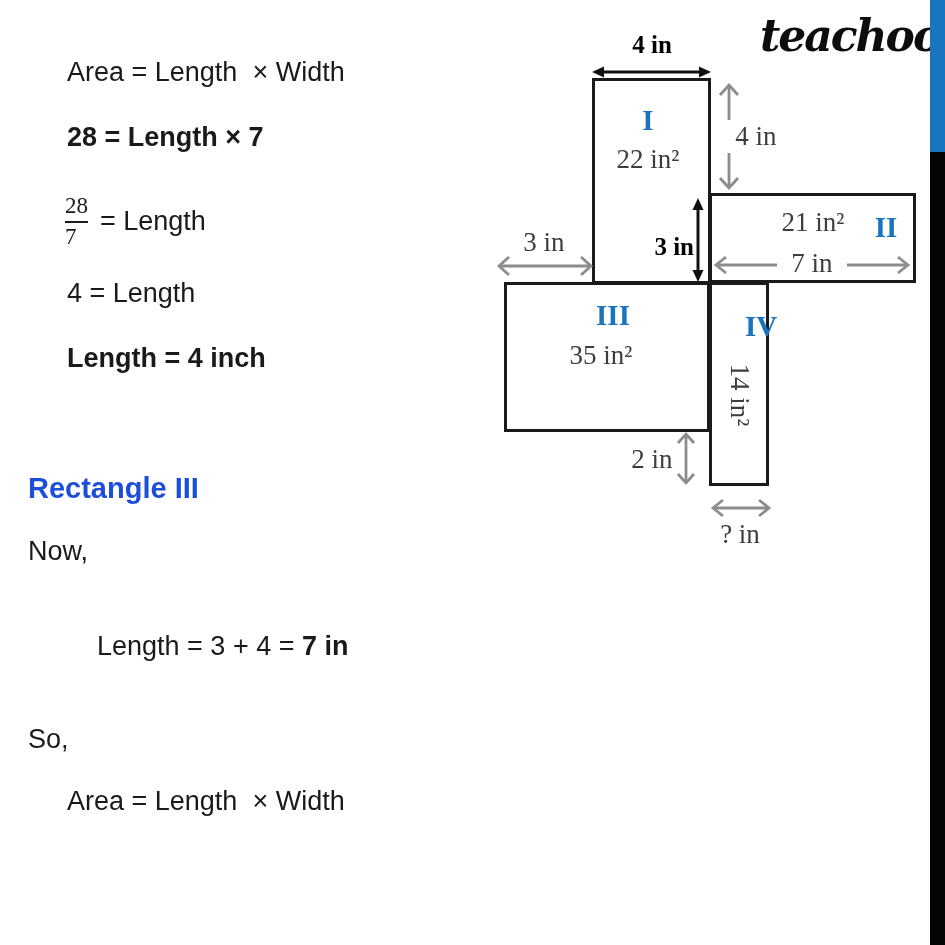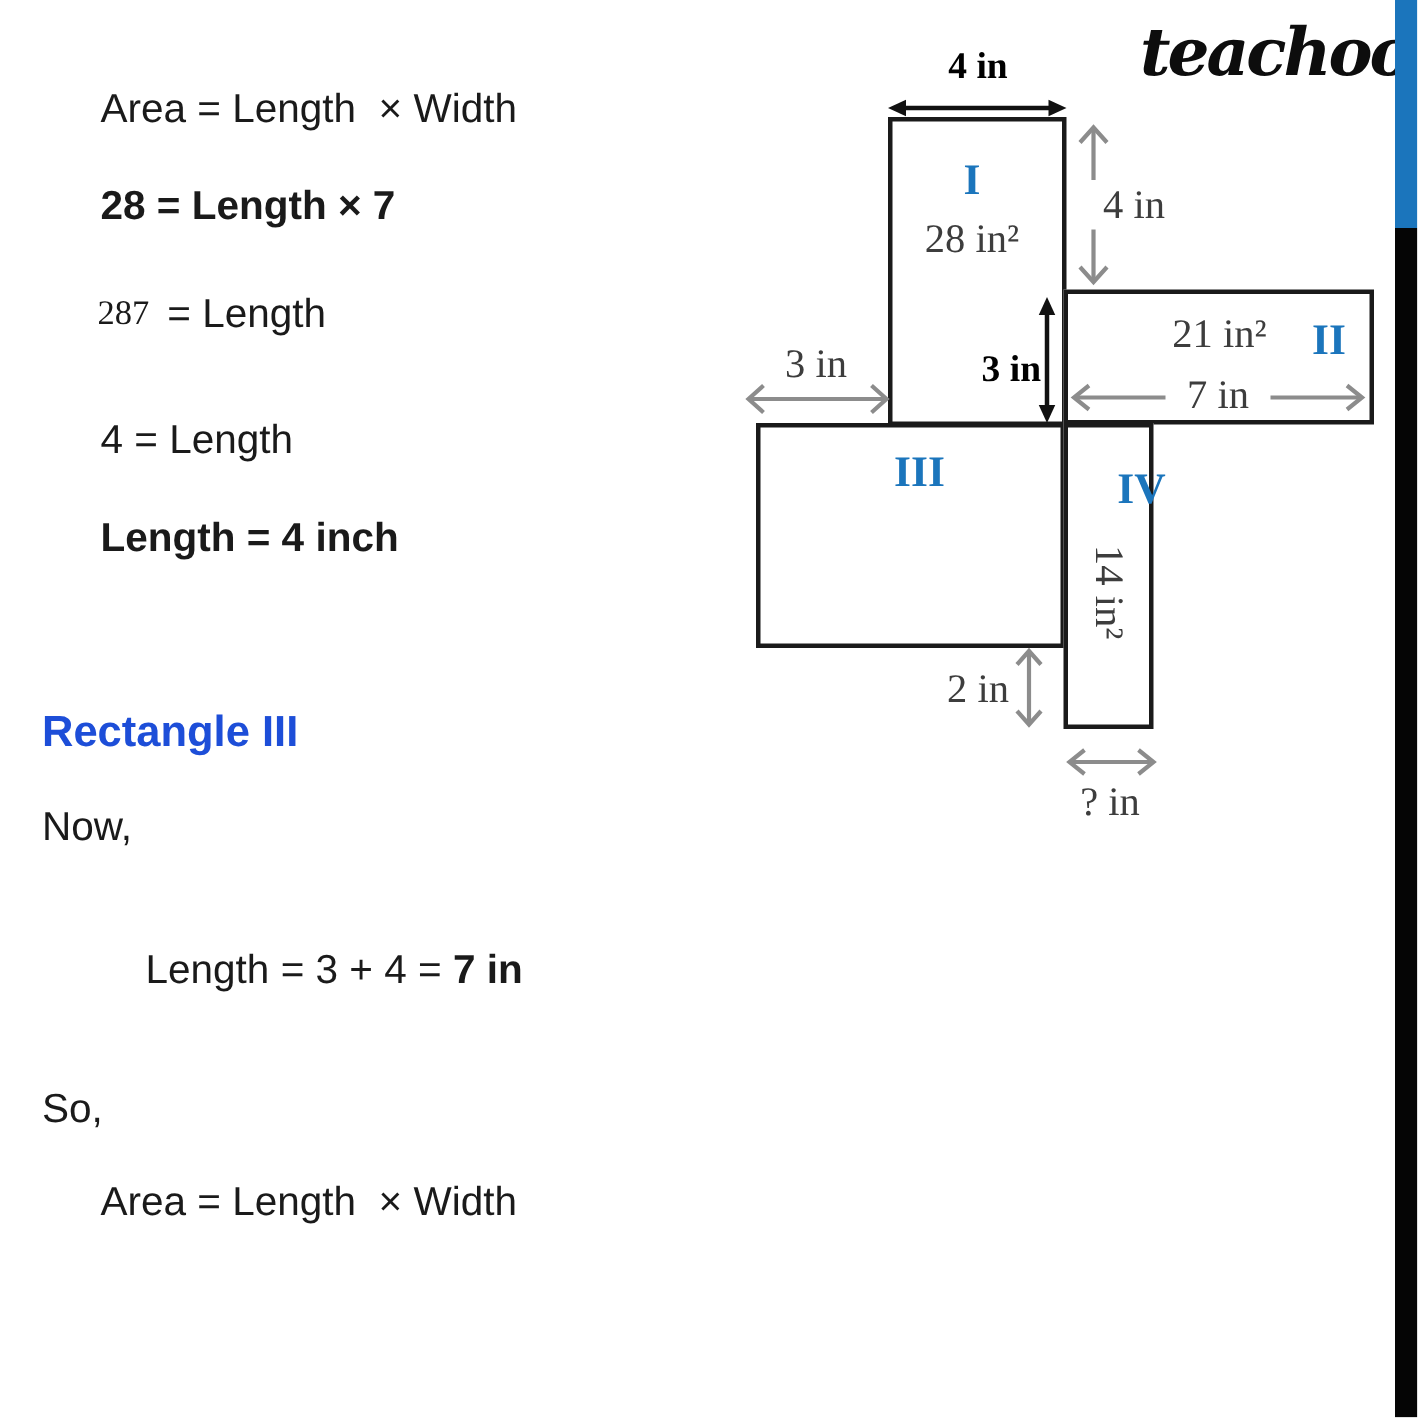--- a/index.html
+++ b/index.html
@@ -12,21 +12,21 @@
   .sol {
     position:absolute; font-size:27px; line-height:30px; color:#1a1a1a;
     white-space:pre;
   }
   .sol.bold { font-weight:bold; }
   .sol.heading { color:#1d4ed8; font-weight:bold; font-size:29px; }
   .bold-part { font-weight:bold; }
 
   .frac-row { position:absolute; display:flex; align-items:center; }
   .frac {
-    display:inline-flex; flex-direction:row; align-items:flex-end;
+    display:inline-flex; flex-direction:column; align-items:flex-start;
     font-family:"Liberation Serif", serif; font-size:23px; line-height:1.08;
     color:#1a1a1a;
   }
   .frac .frac-bar { width:100%; height:2px; background:#1a1a1a; margin:2px 0; }
   .frac-rhs { font-size:27px; color:#1a1a1a; margin-left:12px; white-space:pre; }
 
   
   .rect {
     position:absolute; box-sizing:border-box; border:3px solid #1a1a1a;
     background:#ffffff;
@@ -93,33 +93,34 @@
 
 
   <div class="rect" style="left:592px; top:78px;  width:119px; height:206px"></div>
   <div class="rect" style="left:709px; top:193px; width:207px; height:90px"></div>
   <div class="rect" style="left:504px; top:282px; width:206px; height:150px"></div>
   <div class="rect" style="left:709px; top:282px; width:60px;  height:204px"></div>
 
   <div class="dlabel blackbold" style="left:602px; top:31px; width:100px">4 in</div>
 
   <div class="numeral" style="left:608px; top:105px; width:80px">I</div>
-  <div class="dlabel" style="left:578px; top:145px; width:140px">28 in²</div>
+  <div class="dlabel" style="left:578px; top:145px; width:140px">22 in²</div>
 
   <div class="dlabel" style="left:716px; top:122px; width:80px">4 in</div>
 
   <div class="dlabel" style="left:743px; top:208px; width:140px">21 in²</div>
   <div class="numeral" style="left:846px; top:212px; width:80px">II</div>
   <div class="dlabel" style="left:772px; top:249px; width:80px">7 in</div>
 
   <div class="dlabel" style="left:504px; top:228px; width:80px">3 in</div>
 
   <div class="dlabel blackbold" style="left:614px; top:233px; width:80px; text-align:right">3 in</div>
 
   <div class="numeral" style="left:573px; top:300px; width:80px">III</div>
+  <div class="dlabel" style="left:531px; top:341px; width:140px">35 in²</div>
 
   <div class="numeral" style="left:721px; top:311px; width:80px">IV</div>
   <div class="dlabel rot90" style="left:669px; top:380px; width:140px">14 in²</div>
 
   <div class="dlabel" style="left:612px; top:445px; width:80px">2 in</div>
 
   <div class="dlabel" style="left:700px; top:520px; width:80px">? in</div>
 
   <svg class="arrow-layer" viewBox="0 0 945 945">
 

